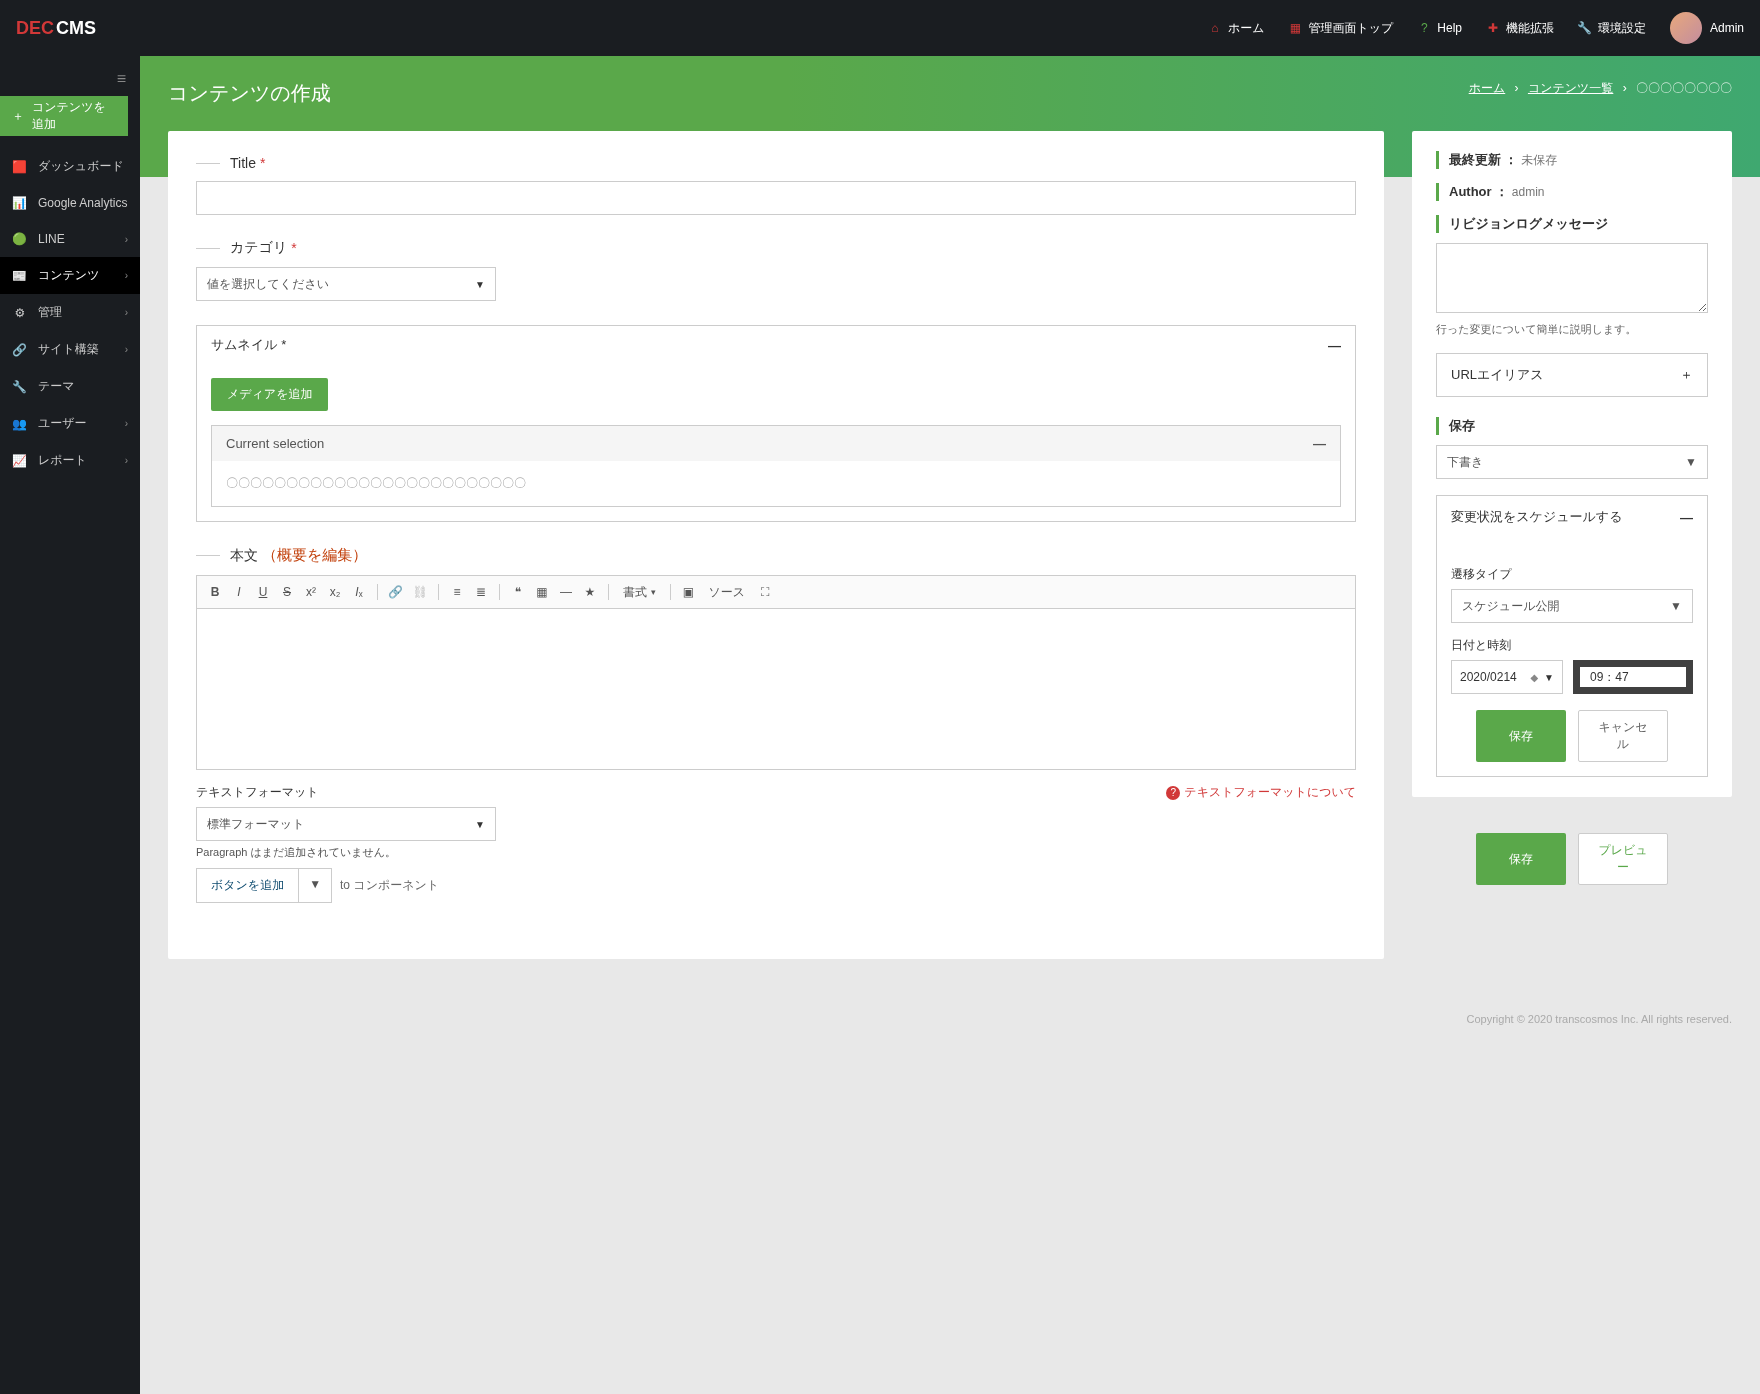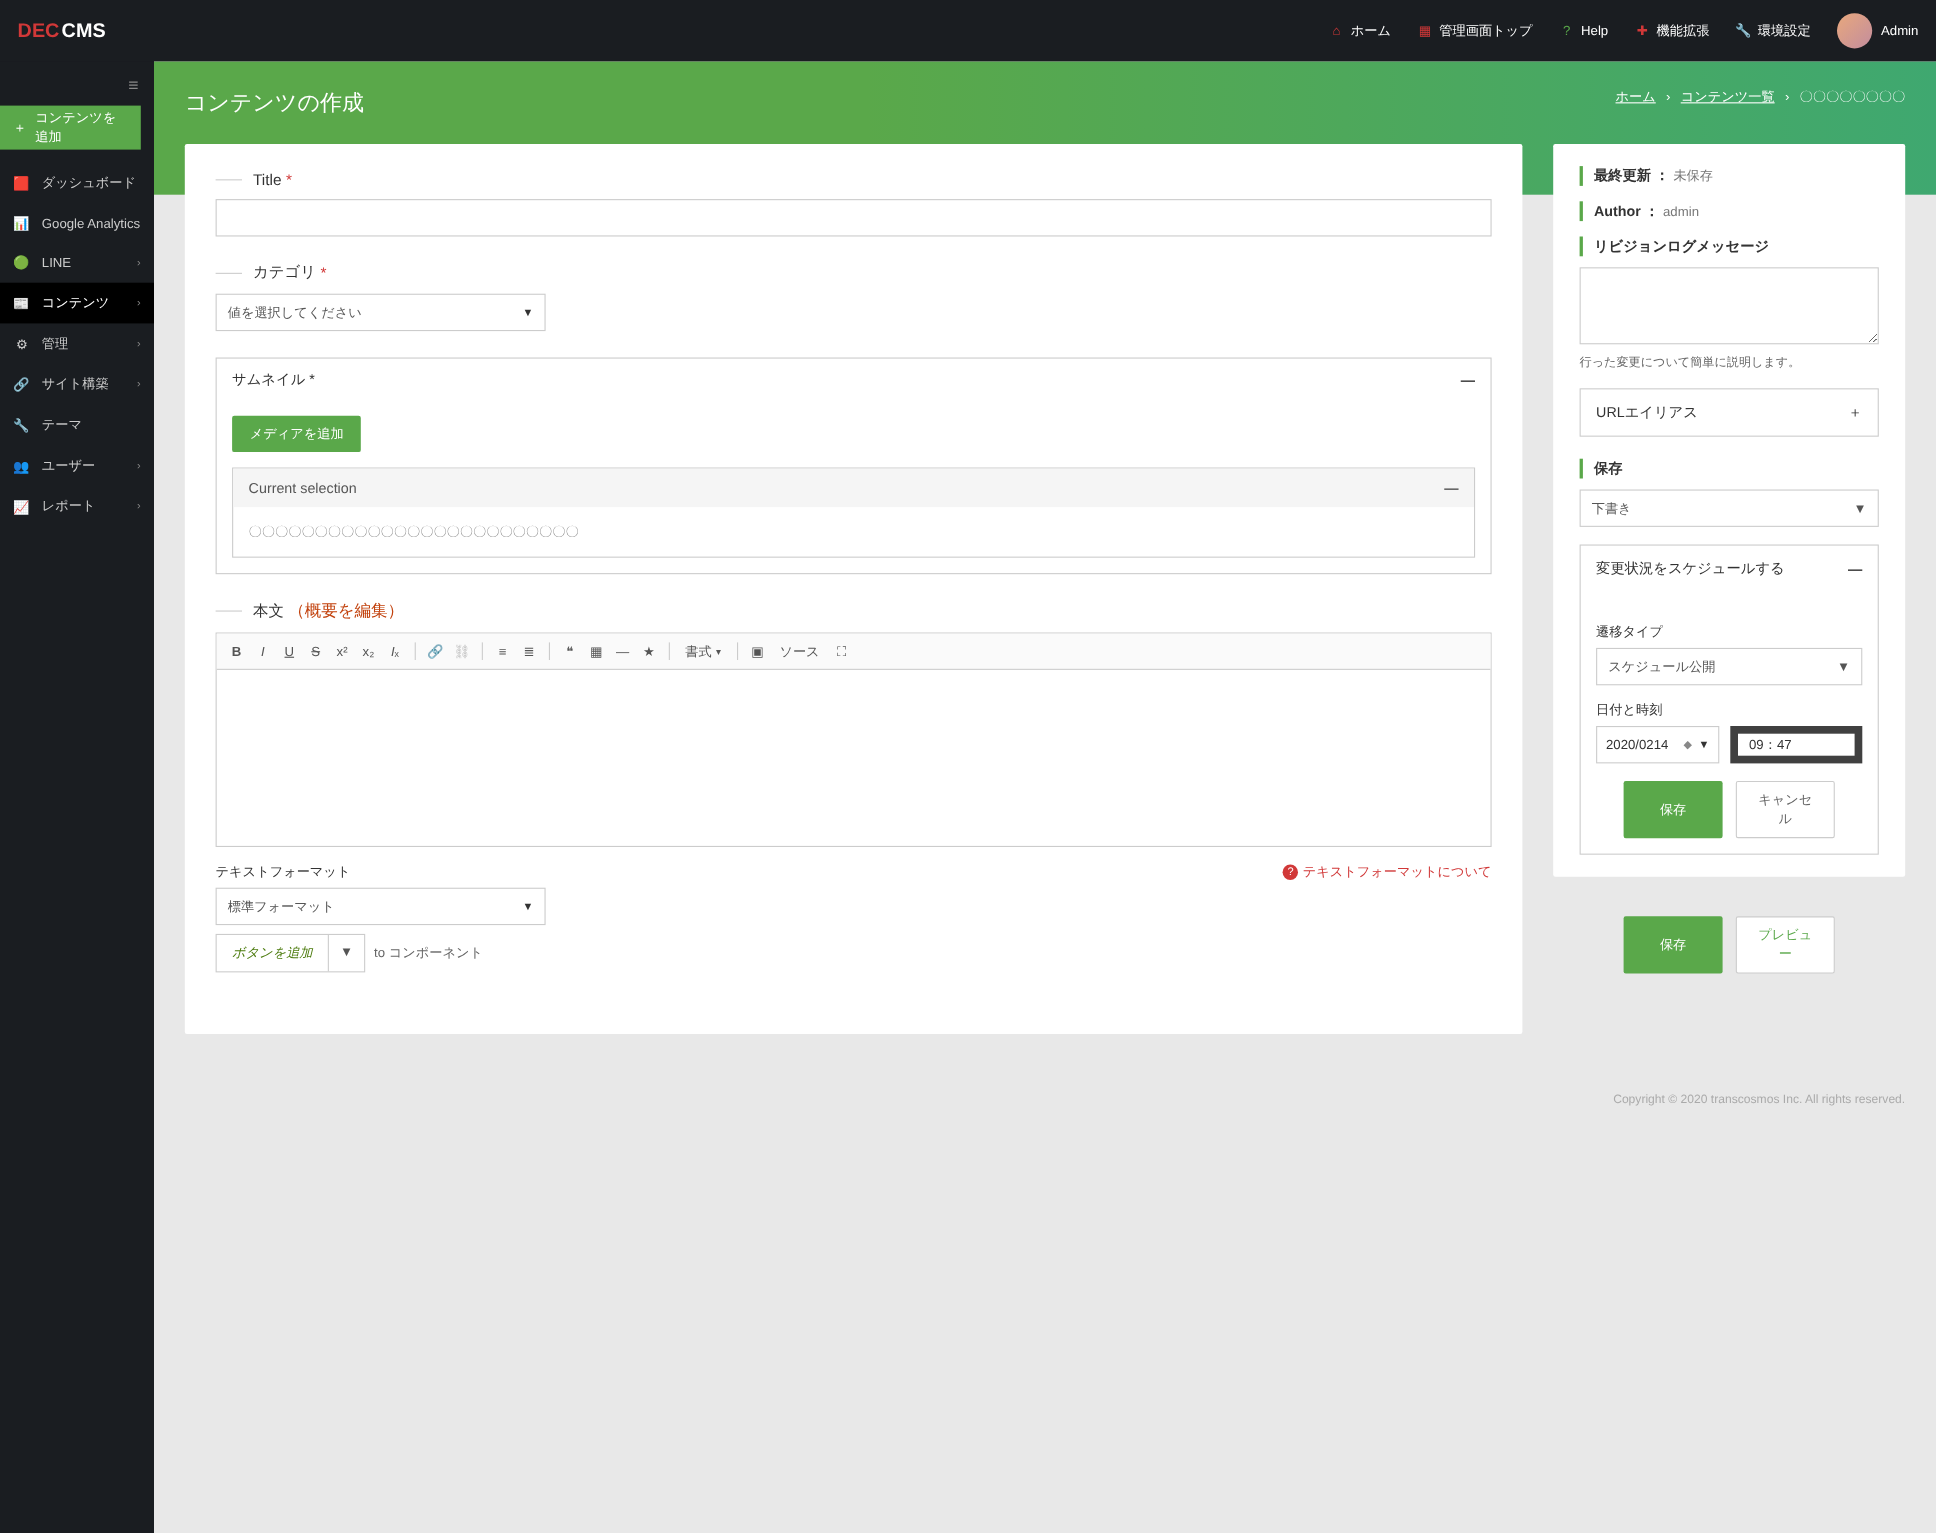--- a/index.html
+++ b/index.html
@@ -71,21 +71,21 @@
 .rte-toolbar .sep { width: 1px; height: 16px; background: #ccc; margin: 0 4px; }
 .rte-toolbar .fmt { font-size: 12px; color: #555; display: flex; align-items: center; gap: 4px; padding: 0 6px; }
 .rte-body { height: 160px; }
 
 .sub-label { font-size: 12px; font-weight: 500; margin-top: 14px; margin-bottom: 6px; }
 .help-link { color: #d13838; font-size: 12px; display: inline-flex; align-items: center; gap: 4px; float: right; }
 .help-link .qm { display: inline-flex; width: 14px; height: 14px; border-radius: 50%; background: #d13838; color: #fff; align-items: center; justify-content: center; font-size: 10px; }
 .note { font-size: 11px; color: #555; margin-top: 4px; }
 .add-row { display: flex; align-items: center; gap: 8px; margin-top: 8px; font-size: 12px; }
 .add-row .split-btn { display: flex; border: 1px solid #ccc; }
-.add-row .split-btn .lbl { padding: 8px 14px; color: #4d7c0f; cursor: pointer; font-style: italic; }
+.add-row .split-btn .lbl { padding: 8px 14px; color: #0c4a6e; cursor: pointer; }
 .add-row .split-btn .dd { padding: 8px 10px; border-left: 1px solid #ccc; cursor: pointer; color: #555; }
 
 
 .side-meta { font-size: 13px; margin-bottom: 14px; padding-left: 10px; border-left: 3px solid #5aa84a; }
 .side-meta .lbl { font-weight: 600; }
 .side-meta .val { color: #777; font-size: 12px; }
 .side-section-label { font-size: 13px; font-weight: 600; padding-left: 10px; border-left: 3px solid #5aa84a; margin-bottom: 10px; }
 .textarea { width: 100%; height: 70px; border: 1px solid #ccc; resize: both; font-size: 13px; padding: 6px; }
 .hint { font-size: 11px; color: #666; margin-top: 6px; }
 
@@ -299,20 +299,21 @@
               <span class="help-link" style="margin-top:14px">
                 <span class="qm">?</span>
                 <span>テキストフォーマットについて</span>
               </span>
             </div>
             <div class="select" style="width:300px">
               <span>標準フォーマット</span>
               <span class="caret">▼</span>
             </div>
 
+            <div class="note">Paragraph はまだ追加されていません。</div>
             <div class="add-row">
               <div class="split-btn">
                 <span class="lbl">ボタンを追加</span>
                 <span class="dd">▼</span>
               </div>
               <span style="color:#666">to コンポーネント</span>
             </div>
           </div>
 
         </div>

